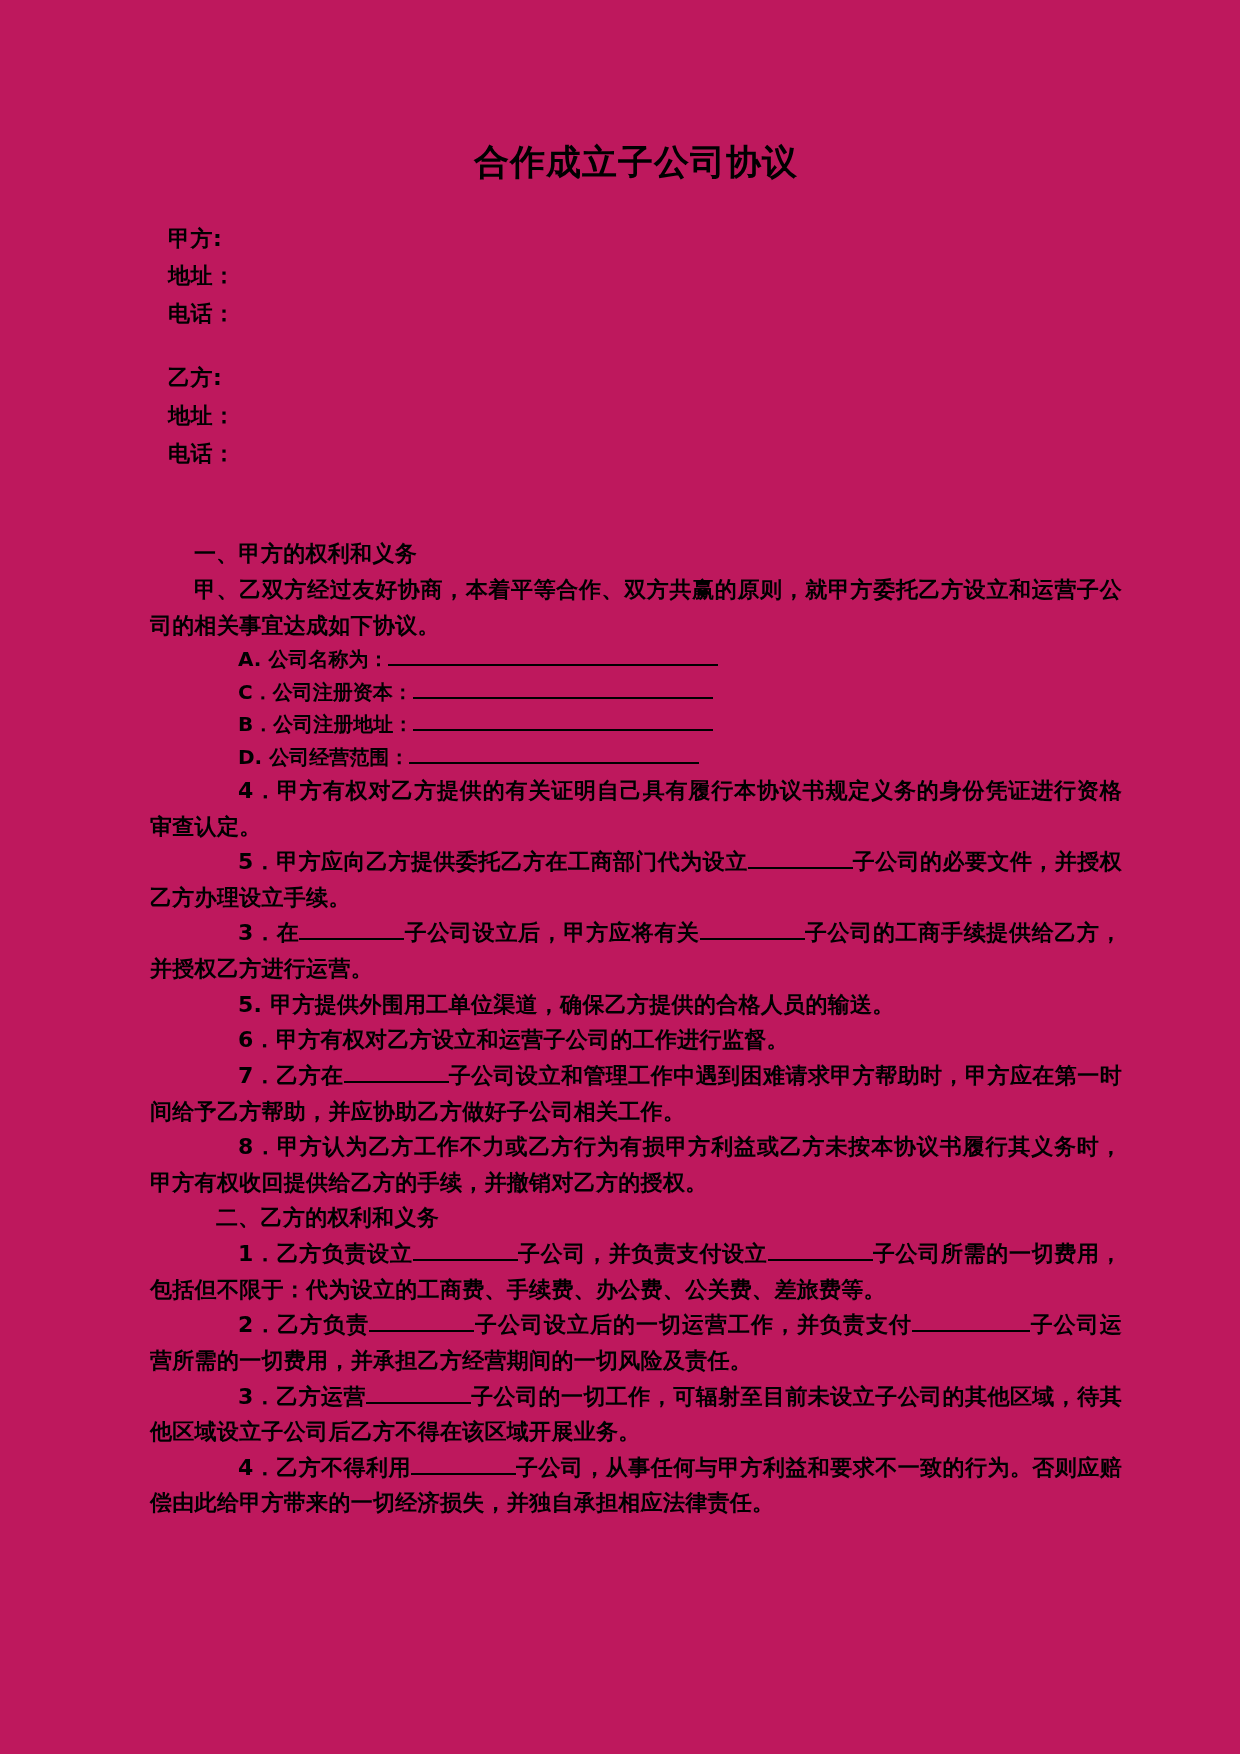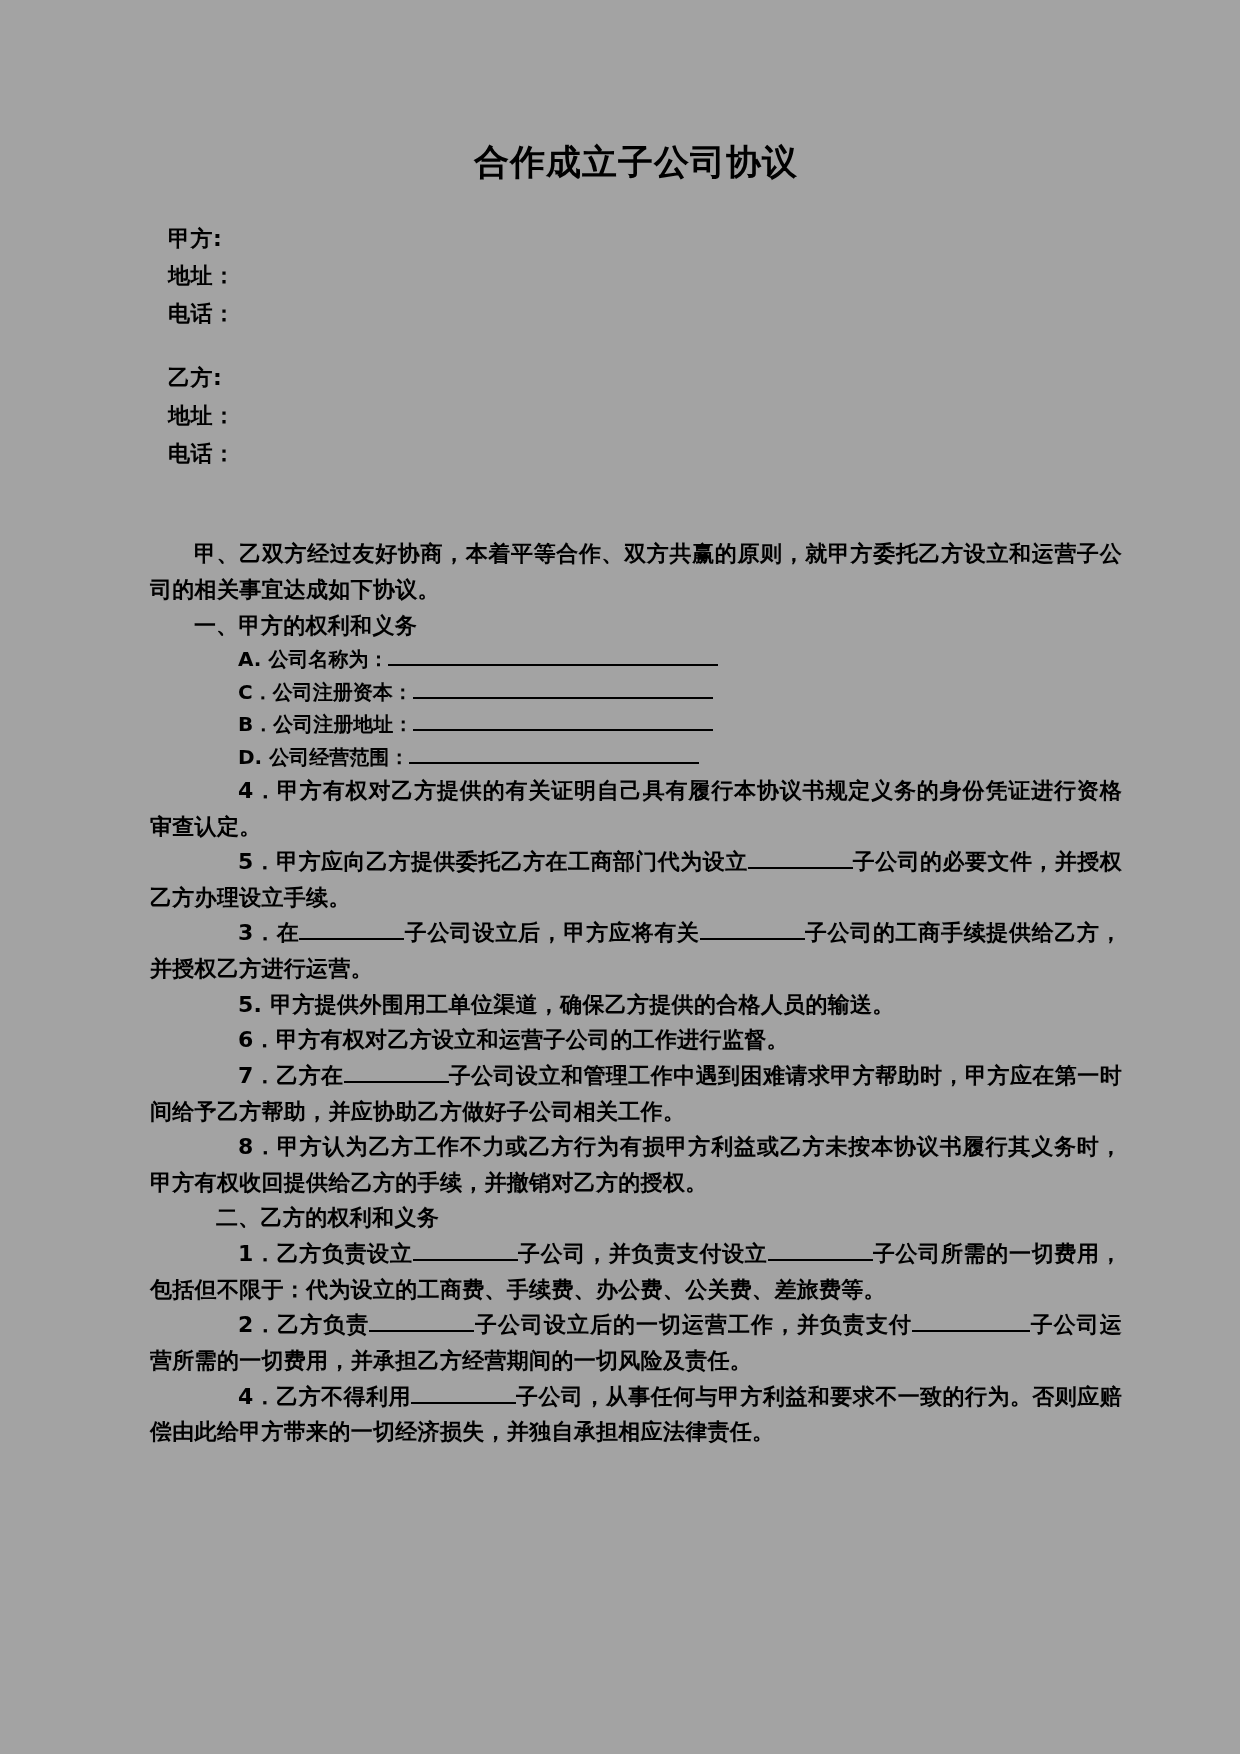--- a/index.html
+++ b/index.html
@@ -9,21 +9,21 @@
   }
   body {
     font-family: "DejaVu Sans", "Liberation Sans", sans-serif;
     color: #000000;
   }
   .page {
     width: 1240px;
     height: 1754px;
     box-sizing: border-box;
     padding: 140px 118px 60px 150px;
-    background: #a3a3a3;
+    background: #be185d;
     position: relative;
     overflow: hidden;
   }
   .doc-title {
     text-align: center;
     font-size: 35px;
     font-weight: bold;
     letter-spacing: 1px;
     margin: 0 0 34px 0;
     line-height: 1.3;
@@ -87,23 +87,23 @@
   <div class="spacer-small"></div>
 
   <div class="party-block">
     <div class="party-line">乙方:</div>
     <div class="party-line">地址：</div>
     <div class="party-line">电话：</div>
   </div>
 
   <div class="spacer-mid"></div>
 
+  <p class="body-text indent-1 para">一、甲方的权利和义务</p>
+
   <p class="body-text indent-1 para">甲、乙双方经过友好协商，本着平等合作、双方共赢的原则，就甲方委托乙方设立和运营子公司的相关事宜达成如下协议。</p>
-
-  <p class="body-text indent-1 para">一、甲方的权利和义务</p>
 
 
   <div class="sub-item">
     <span>A. 公司名称为：</span><span class="blank w-lg"></span>
   </div>
   <div class="sub-item">
     <span>C．公司注册资本：</span><span class="blank w-xl"></span>
   </div>
   <div class="sub-item">
     <span>B．公司注册地址：</span><span class="blank w-xl"></span>
@@ -135,18 +135,21 @@
   <p class="body-text indent-2 para">二、乙方的权利和义务</p>
 
   <p class="body-text indent-3 para">
     <span>1．乙方负责设立</span><span class="blank w-sm"></span><span>子公司，并负责支付设立</span><span class="blank w-sm"></span><span>子公司所需的一切费用，包括但不限于：代为设立的工商费、手续费、办公费、公关费、差旅费等。</span>
   </p>
 
   <p class="body-text indent-3 para">
     <span>2．乙方负责</span><span class="blank w-sm"></span><span>子公司设立后的一切运营工作，并负责支付</span><span class="blank w-md"></span><span>子公司运营所需的一切费用，并承担乙方经营期间的一切风险及责任。</span>
   </p>
 
+  <p class="body-text indent-3 para">
+    <span>3．乙方运营</span><span class="blank w-sm"></span><span>子公司的一切工作，可辐射至目前未设立子公司的其他区域，待其他区域设立子公司后乙方不得在该区域开展业务。</span>
+  </p>
 
   <p class="body-text indent-3 para">
     <span>4．乙方不得利用</span><span class="blank w-sm"></span><span>子公司，从事任何与甲方利益和要求不一致的行为。否则应赔偿由此给甲方带来的一切经济损失，并独自承担相应法律责任。</span>
   </p>
 
 </div>
 
 </body></html>

